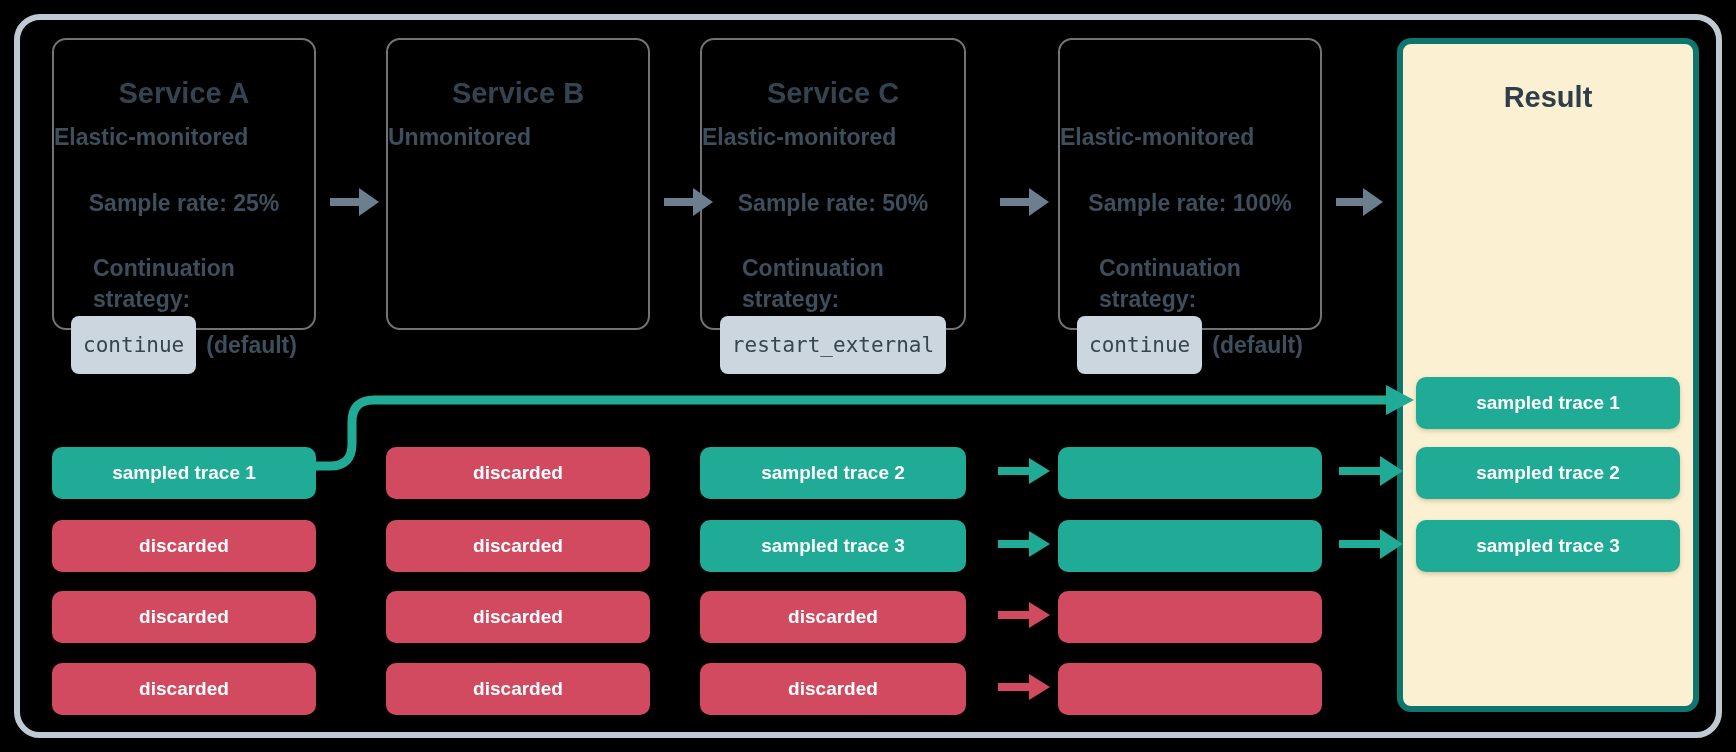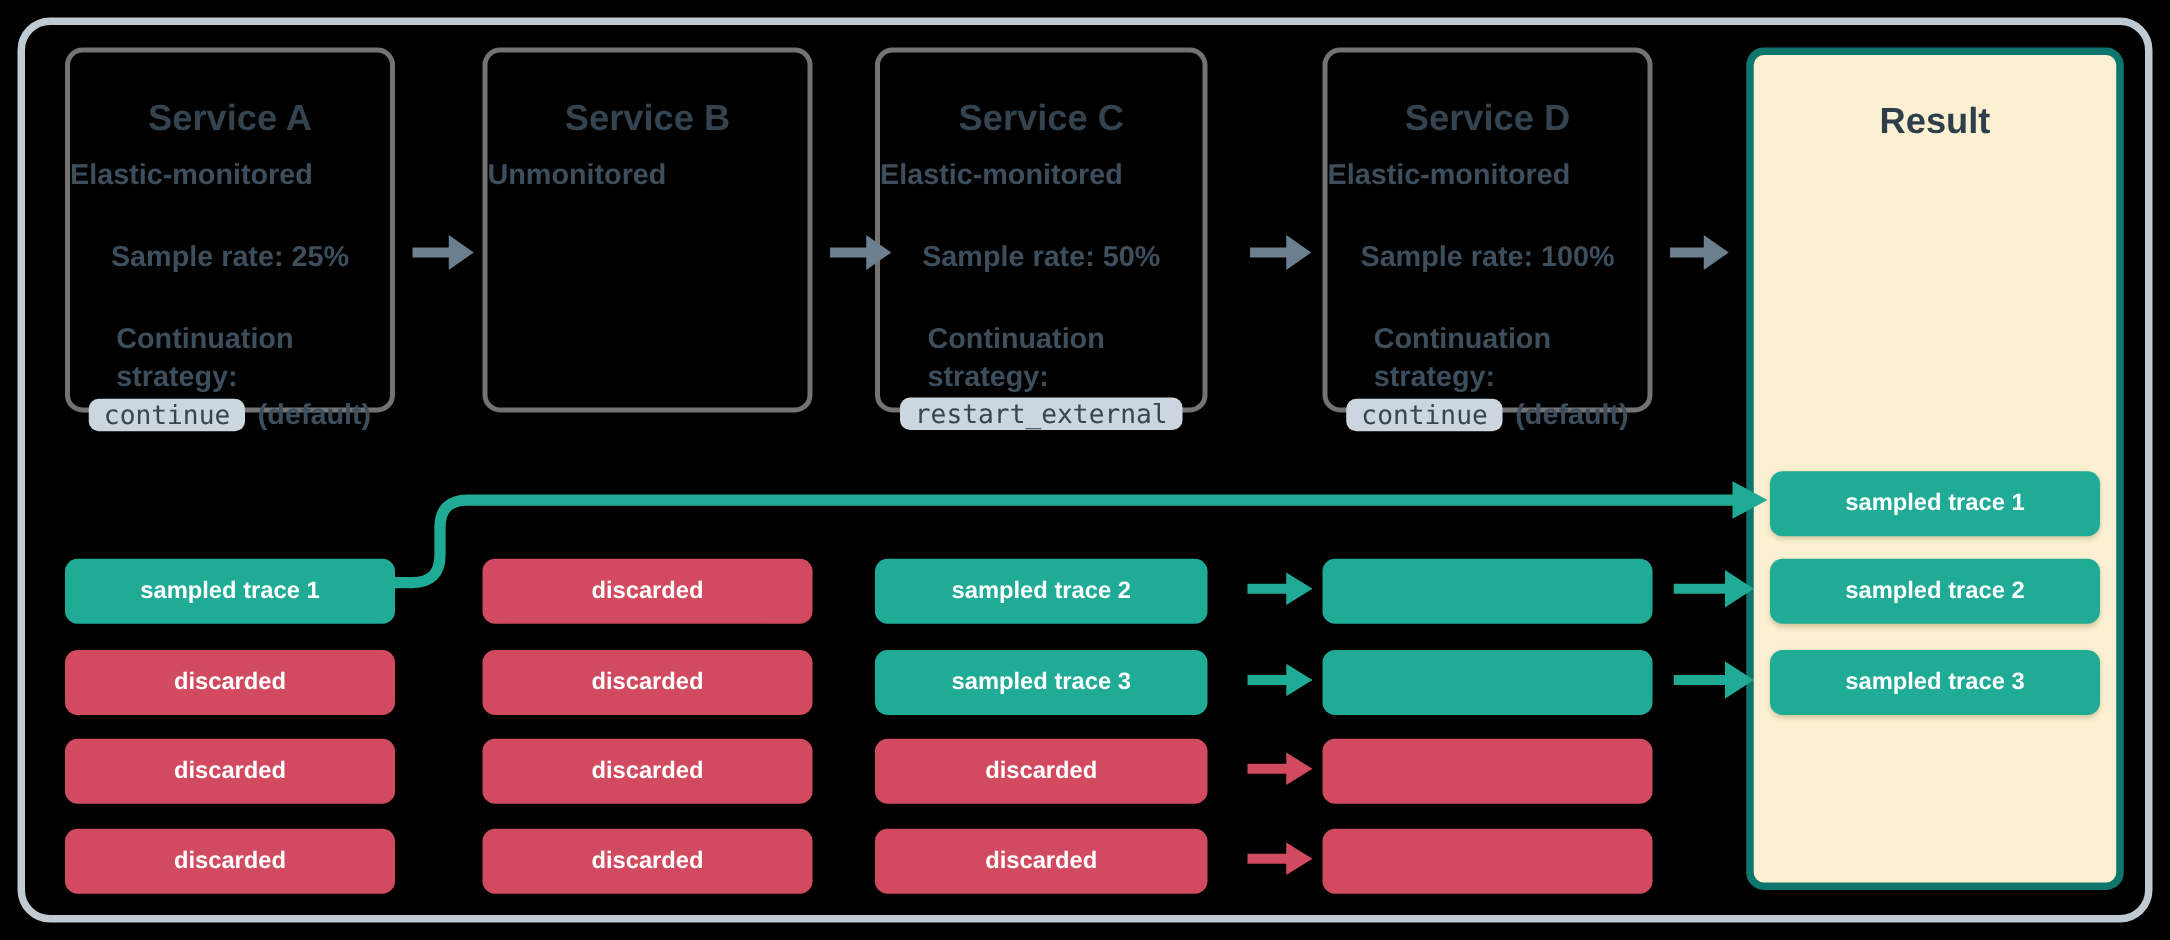--- a/index.html
+++ b/index.html
@@ -7,21 +7,21 @@
     position:relative; width:1736px; height:752px;
     background:#000; overflow:hidden;
     font-family:"Liberation Sans", sans-serif;
   }
   .outer-frame {
     position:absolute; left:14px; top:14px; width:1708px; height:724px;
     border:6px solid #bfcad3; border-radius:26px; box-sizing:border-box;
   }
   .svc-box {
     position:absolute; top:38px; height:292px;
-    border:4px solid #737373; border-radius:14px; box-sizing:border-box;
+    border:2px solid #737373; border-radius:14px; box-sizing:border-box;
   }
   .svc-title {
     position:absolute; top:36px; left:0; width:100%; text-align:center;
     font-size:29px; line-height:34px; font-weight:bold; color:#33434f;
   }
   .svc-sub {
     position:absolute; top:84px; left:0; width:100%; text-align:left;
     font-size:23px; line-height:27px; font-weight:600; color:#3d4e5c;
   }
   .svc-rate {
@@ -33,21 +33,21 @@
     width:182px; text-align:left;
     font-size:23px; line-height:31px; font-weight:600; color:#3d4e5c;
   }
   .svc-chip-row {
     position:absolute; top:276px; left:0; width:100%;
     display:flex; justify-content:center; align-items:center; gap:10px;
   }
   .chip {
     background:#cbd6df; color:#36454f; border-radius:8px;
     font-family:"DejaVu Sans Mono", monospace;
-    font-size:21px; line-height:26px; padding:0 12px; white-space:nowrap;
+    font-size:21px; line-height:26px; padding:16px 12px; white-space:nowrap;
   }
   .chip:empty, .chip-suffix:empty { display:none; }
   .chip-suffix { font-size:23px; font-weight:600; color:#3d4e5c; white-space:nowrap; }
   .result-box {
     position:absolute; left:1397px; top:38px; width:302px; height:674px;
     background:#fbf1d2; border:6px solid #0f766e; border-radius:14px;
     box-sizing:border-box;
   }
   .result-box .svc-title { color:#2e3e4a; }
   .trace {
@@ -98,21 +98,20 @@
     <div class="svc-sub">Elastic-monitored</div>
     <div class="svc-rate">Sample rate: 50%</div>
     <div class="svc-strategy">Continuation strategy:</div>
     <div class="svc-chip-row">
       <span class="chip">restart_external</span>
 
     </div>
   </div>
 
   <div class="svc-box col-d">
-    <div class="svc-title">Service D</div>
     <div class="svc-sub">Elastic-monitored</div>
     <div class="svc-rate">Sample rate: 100%</div>
     <div class="svc-strategy">Continuation strategy:</div>
     <div class="svc-chip-row">
       <span class="chip">continue</span>
       <span class="chip-suffix">(default)</span>
     </div>
   </div>
 
   <div class="result-box">

